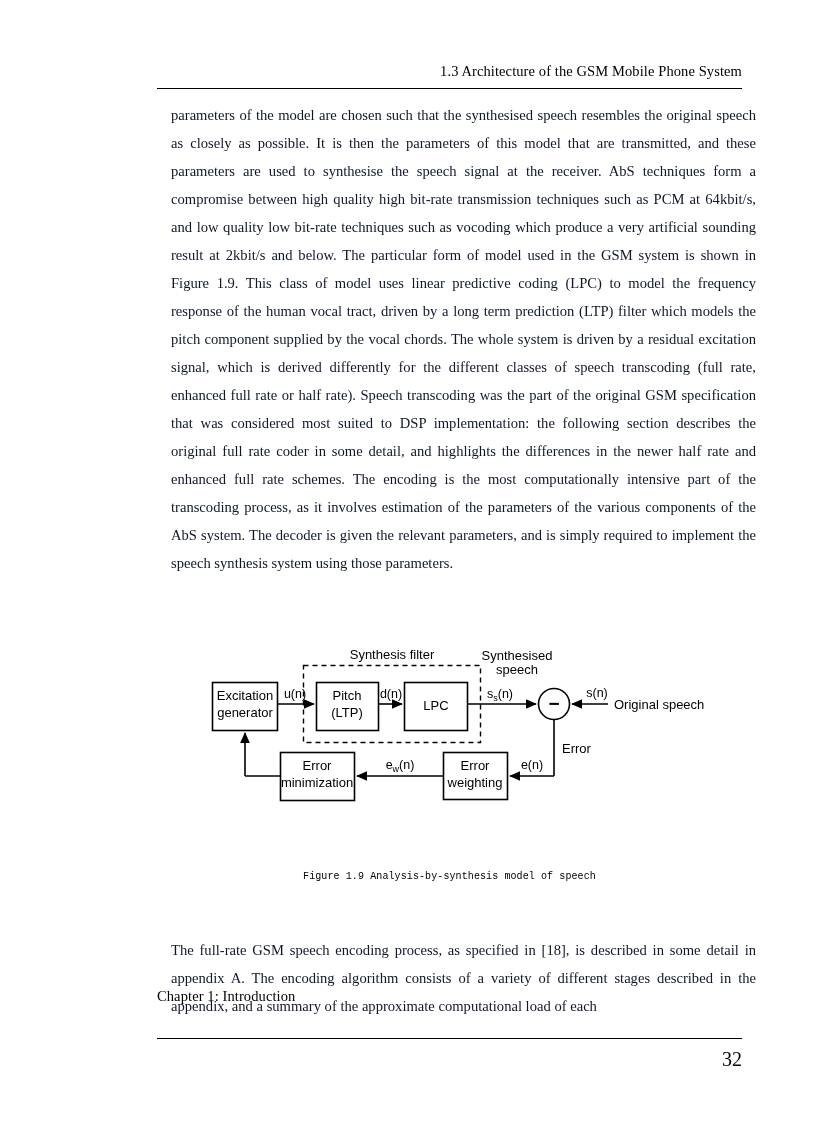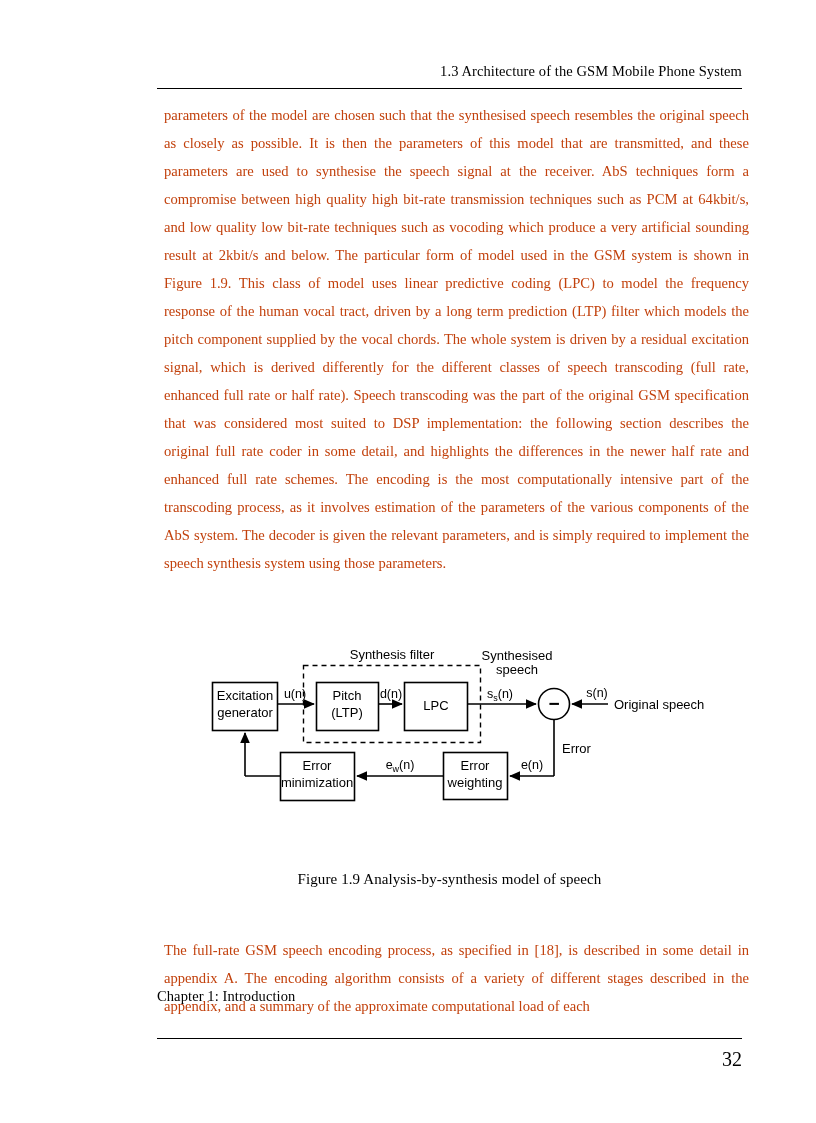--- a/index.html
+++ b/index.html
@@ -40,50 +40,50 @@
     left: 157px;
     top: 88px;
     width: 585px;
     height: 0;
     border-top: 1.6px solid #000;
   }
 
   
   .body-block {
     position: absolute;
-    left: 164px;
+    left: 171px;
     width: 585px;
     font-family: "Liberation Serif", serif;
     font-size: 14.6px;
     line-height: 28px;
     text-align: justify;
     text-justify: inter-word;
-    color: #c2410c;
+    color: #0f172a;
   }
   #para-1 { top: 101px; }
   #para-2 { top: 936px; }
 
   
   .figure-wrap {
     position: absolute;
     left: 0;
     top: 632px;
     width: 816px;
     height: 240px;
   }
   .figure-svg { display: block; }
 
   .figure-caption {
     position: absolute;
     left: 157px;
     top: 871px;
     width: 585px;
     text-align: center;
-    font-family: Liberation Serif, serif;
-    font-size: 15px;
+    font-family: Liberation Mono, monospace;
+    font-size: 10px;
     letter-spacing: 0.1px;
   }
 
   
   .footer-rule {
     position: absolute;
     left: 157px;
     top: 1038px;
     width: 585px;
     height: 0;

